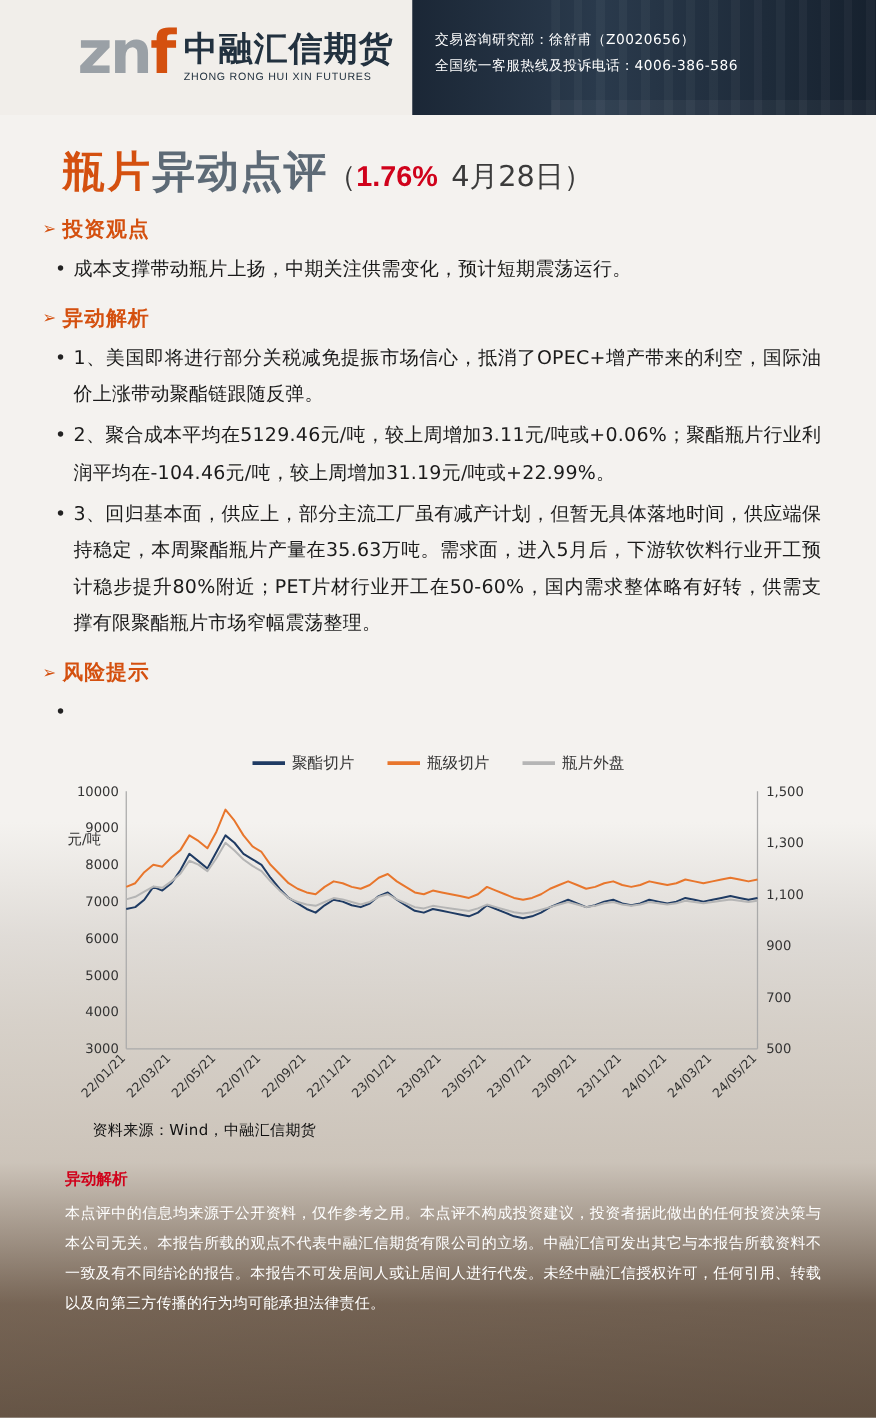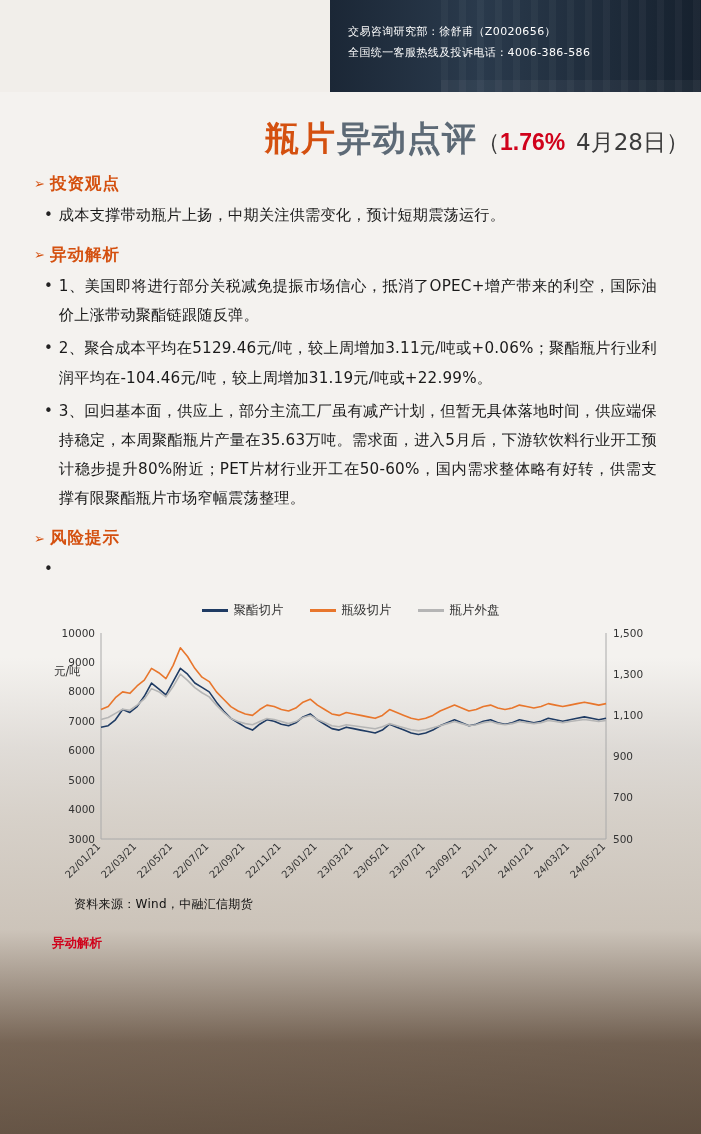--- a/index.html
+++ b/index.html
@@ -60,25 +60,24 @@
     font-family:"Liberation Sans",sans-serif;
   }
   .hdr-text{
     position:absolute;left:348px;top:22px;color:#fff;
     font-size:11px;line-height:1.9;letter-spacing:.4px;
   }
   .hdr-text div{white-space:nowrap;}
 
   
   .title{
-    margin:26px 12px 4px 50px;
+    margin:26px 0 4px 50px;
     font-size:34px;line-height:1.2;
     font-family:"DejaVu Sans",sans-serif;
     white-space:nowrap;
-    text-align:right;
   }
   .title .t1{color:#d4500f;font-weight:bold;letter-spacing:2px;}
   .title .t2{color:#5d6a76;font-weight:bold;letter-spacing:1px;}
   .title .paren{color:#3b3b3b;font-size:23px;}
   .title .pct{color:#d0021b;font-size:23px;font-weight:bold;font-family:"Liberation Sans",sans-serif;}
   .title .date{color:#3b3b3b;font-size:23px;}
 
   
   .sec-head{
     margin:14px 0 6px 34px;
@@ -128,20 +127,27 @@
 </style>
 </head>
 <body>
 
 <div class="page">
 
   <div class="header">
     <div class="header-left"></div>
     <div class="header-right">
       <div class="hdr-skyline"></div>
+    </div>
+    <div class="logo">
+      <span class="logo-mark">zn<span class="f">f</span></span>
+      <span class="logo-cn">
+        <div class="cn">中融汇信期货</div>
+        <div class="en">ZHONG RONG HUI XIN FUTURES</div>
+      </span>
     </div>
     <div class="hdr-text">
       <div>交易咨询研究部：徐舒甫（Z0020656）</div>
       <div>全国统一客服热线及投诉电话：4006-386-586</div>
     </div>
   </div>
 
   <div class="title">
     <span class="t1">瓶片</span><span class="t2">异动点评</span><span class="paren">（</span><span class="pct">1.76%</span> <span class="date">4月28日</span><span class="paren">）</span>
   </div>
@@ -230,14 +236,15 @@
         <text x="0" y="0" font-size="10" fill="#333" font-family="DejaVu Sans" text-anchor="end" transform="translate(430.7,226) rotate(-45)">23/09/21</text>
         <text x="0" y="0" font-size="10" fill="#333" font-family="DejaVu Sans" text-anchor="end" transform="translate(466.8,226) rotate(-45)">23/11/21</text>
         <text x="0" y="0" font-size="10" fill="#333" font-family="DejaVu Sans" text-anchor="end" transform="translate(502.9,226) rotate(-45)">24/01/21</text>
         <text x="0" y="0" font-size="10" fill="#333" font-family="DejaVu Sans" text-anchor="end" transform="translate(538.9,226) rotate(-45)">24/03/21</text>
         <text x="0" y="0" font-size="10" fill="#333" font-family="DejaVu Sans" text-anchor="end" transform="translate(575.0,226) rotate(-45)">24/05/21</text>
       </svg>
     <div class="source">资料来源：Wind，中融汇信期货</div>
   </div>
 
   <div class="disc-head">异动解析</div>
+  <div class="disc-body">本点评中的信息均来源于公开资料，仅作参考之用。本点评不构成投资建议，投资者据此做出的任何投资决策与本公司无关。本报告所载的观点不代表中融汇信期货有限公司的立场。中融汇信可发出其它与本报告所载资料不一致及有不同结论的报告。本报告不可发居间人或让居间人进行代发。未经中融汇信授权许可，任何引用、转载以及向第三方传播的行为均可能承担法律责任。</div>
 
 </div>
 
 </body></html>

